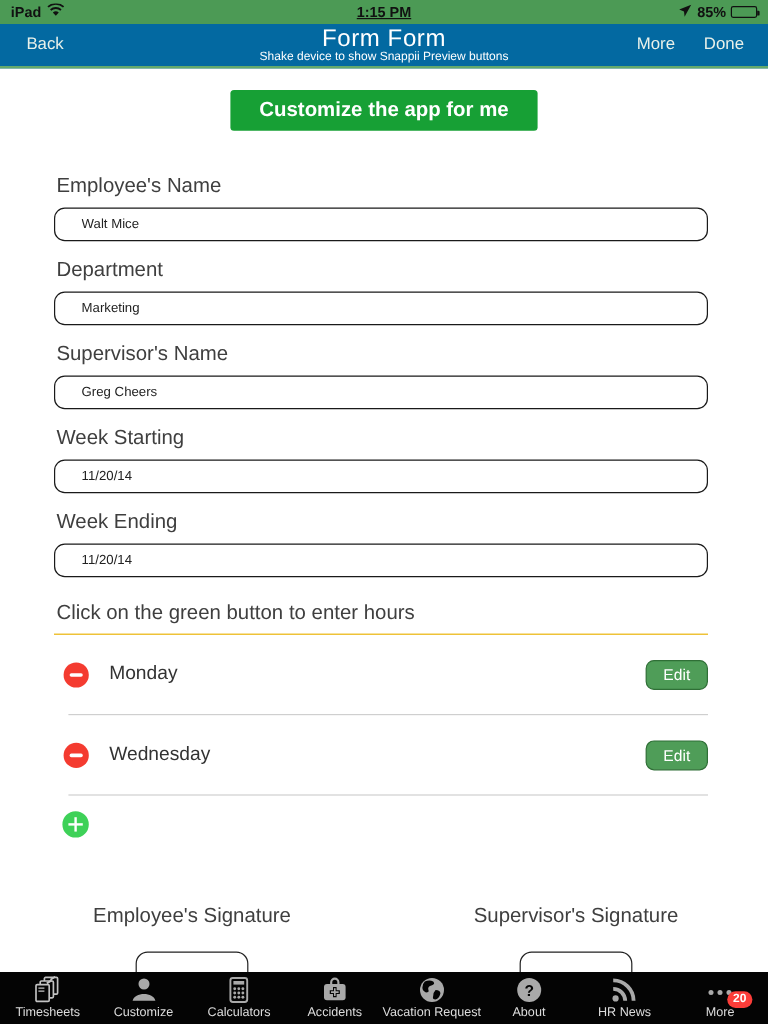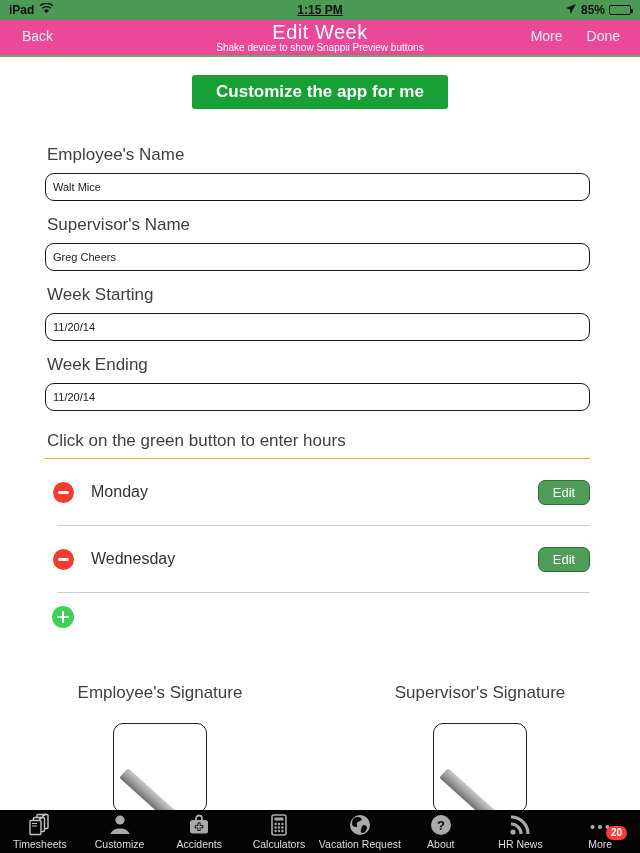--- a/index.html
+++ b/index.html
@@ -12,42 +12,42 @@
   .sb-left { display:flex; align-items:center; gap:5px; }
   .sb-time { position:absolute; left:0; right:0; text-align:center;text-decoration:underline; }
   .sb-right { margin-left:auto; display:flex; align-items:center; gap:4px; z-index:1; }
   .battery { width:22px; height:10px; border:1px solid #111; border-radius:2px;
     position:relative; padding:1px; }
   .battery .level { height:100%; width:85%; background:#111; border-radius:1px; }
   .battery:after { content:""; position:absolute; right:-3px; top:2.5px; width:2px;
     height:4px; background:#111; border-radius:0 1px 1px 0; }
 
   
-  .navbar { height:37px; background:#ec4899; color:#fff; position:relative;
+  .navbar { height:37px; background:#0369a1; color:#fff; position:relative;
     border-bottom:2px solid #63a96c; }
   .nav-back { position:absolute; left:22px; top:8px; font-size:14px; color:#e9f1ea; }
   .nav-center { position:absolute; left:0; right:0; top:1px; text-align:center; }
   .nav-title { font-size:20px; font-weight:300; letter-spacing:.5px; }
   .nav-sub { font-size:10px; margin-top:-2px; }
   .nav-right { position:absolute; right:20px; top:8px; display:flex; gap:24px;
     font-size:14px; color:#e9f1ea; }
 
   
   .content { background:#fff; }
   .customize-wrap { text-align:center; padding-top:18px; }
   .customize-btn { display:inline-block; background:#17a035; color:#fff; border:none;
     font-family:inherit; font-size:17px; font-weight:bold; padding:7px 24px;
     border-radius:3px; min-width:228px; }
 
   .form { padding:0 50px 0 45px; }
   .field-group { margin-top:14px; }
   .field-group.first { margin-top:36px; }
   .field-label { font-size:17px; color:#3f3f3f; margin-bottom:8px; padding-left:2px; }
   .field-input { width:100%; height:28px; border:1.5px solid #1a1a1a; border-radius:9px;
-    font-family:inherit; font-size:11px; color:#222; padding:0 7px; background:#fff; outline:none; }
+    font-family:inherit; font-size:11px; color:#222; padding:0 22px; background:#fff; outline:none; }
 
   .section-header { margin-top:20px; font-size:17px; color:#3f3f3f; padding:0 2px 7px 2px;
     border-bottom:1px solid #eab308; }
 
   .day-row { display:flex; align-items:center; height:66px; padding-left:8px; }
   .row-divider { border-bottom:1px solid #cfcfcf; margin-left:12px; }
   .minus-icon { width:21px; height:21px; border-radius:50%; background:#f43b30;
     position:relative; flex:0 0 auto; }
   .minus-icon:after { content:""; position:absolute; left:5px; top:9px; width:11px;
     height:3px; background:#fff; border-radius:1.5px; }
@@ -106,39 +106,43 @@
       </svg>
     </span>
     <span>85%</span>
     <span class="battery"><span class="level"></span></span>
   </div>
 </div>
 
 <div class="navbar">
   <div class="nav-back">Back</div>
   <div class="nav-center">
-    <div class="nav-title">Edit Week</div>
+    <div class="nav-title">Form Form</div>
     <div class="nav-sub">Shake device to show Snappii Preview buttons</div>
   </div>
   <div class="nav-right">
     <span>More</span>
     <span>Done</span>
   </div>
 </div>
 
 <div class="content">
 
   <div class="customize-wrap">
     <button class="customize-btn">Customize the app for me</button>
   </div>
 
   <div class="form">
     <div class="field-group first">
       <div class="field-label">Employee's Name</div>
       <input class="field-input" value="Walt Mice" style="">
+    </div>
+    <div class="field-group">
+      <div class="field-label">Department</div>
+      <input class="field-input" value="Marketing" style="">
     </div>
     <div class="field-group">
       <div class="field-label">Supervisor's Name</div>
       <input class="field-input" value="Greg Cheers" style="">
     </div>
     <div class="field-group">
       <div class="field-label">Week Starting</div>
       <input class="field-input" value="11/20/14" style="">
     </div>
     <div class="field-group">
@@ -199,32 +203,20 @@
   </div>
 
   <div class="tab-item">
     <span class="tab-icon">
       <svg class="ticon" width="24" height="24" viewBox="0 0 24 24">
         <circle cx="12" cy="7" r="4.6" fill="#a9a9a9"></circle>
         <path d="M2.5 21 C4 13.5 20 13.5 21.5 21 Z" fill="#a9a9a9"></path>
       </svg>
     </span>
     <span class="tab-label">Customize</span>
-  </div>
-
-  <div class="tab-item">
-    <span class="tab-icon">
-      <svg class="ticon" width="24" height="24" viewBox="0 0 24 24">
-        <path d="M9 7 v-1.5 a3 3 0 0 1 6 0 V7" fill="none" stroke="#a9a9a9" stroke-width="1.8"></path>
-        <rect x="3" y="7" width="18" height="13.5" rx="2.5" fill="#a9a9a9"></rect>
-        <path d="M12 9.5 v8.5 M7.8 13.75 h8.4" stroke="#040404" stroke-width="3"></path>
-        <path d="M12 10.5 v6.5 M8.8 13.75 h6.4" stroke="#a9a9a9" stroke-width="1.4"></path>
-      </svg>
-    </span>
-    <span class="tab-label">Accidents</span>
   </div>
 
   <div class="tab-item">
     <span class="tab-icon">
       <svg class="ticon" width="24" height="24" viewBox="0 0 24 24">
         <rect x="5" y="2" width="14" height="20" rx="2" fill="none" stroke="#a9a9a9" stroke-width="1.6"></rect>
         <rect x="7.5" y="4.5" width="9" height="3" fill="#a9a9a9"></rect>
         <g fill="#a9a9a9">
           <circle cx="8.6" cy="11" r="1.2"></circle>
             <circle cx="12" cy="11" r="1.2"></circle>
@@ -237,20 +229,32 @@
             <circle cx="15.4" cy="18" r="1.2"></circle>
         </g>
       </svg>
     </span>
     <span class="tab-label">Calculators</span>
   </div>
 
   <div class="tab-item">
     <span class="tab-icon">
       <svg class="ticon" width="24" height="24" viewBox="0 0 24 24">
+        <path d="M9 7 v-1.5 a3 3 0 0 1 6 0 V7" fill="none" stroke="#a9a9a9" stroke-width="1.8"></path>
+        <rect x="3" y="7" width="18" height="13.5" rx="2.5" fill="#a9a9a9"></rect>
+        <path d="M12 9.5 v8.5 M7.8 13.75 h8.4" stroke="#040404" stroke-width="3"></path>
+        <path d="M12 10.5 v6.5 M8.8 13.75 h6.4" stroke="#a9a9a9" stroke-width="1.4"></path>
+      </svg>
+    </span>
+    <span class="tab-label">Accidents</span>
+  </div>
+
+  <div class="tab-item">
+    <span class="tab-icon">
+      <svg class="ticon" width="24" height="24" viewBox="0 0 24 24">
         <circle cx="12" cy="12" r="10" fill="#a9a9a9"></circle>
         <path d="M6 5 q4 -2 7 0 q2 2 -1 3 q-4 1 -3 4 q1 2 -2 2 q-3 -1 -3 -4 q0 -3 2 -5 Z" fill="#040404"></path>
         <path d="M15 12 q4 0 4 3 q-1 4 -4 5 q-3 0 -2 -3 q0 -3 2 -5 Z" fill="#040404"></path>
       </svg>
     </span>
     <span class="tab-label">Vacation Request</span>
   </div>
 
   <div class="tab-item">
     <span class="tab-icon">

